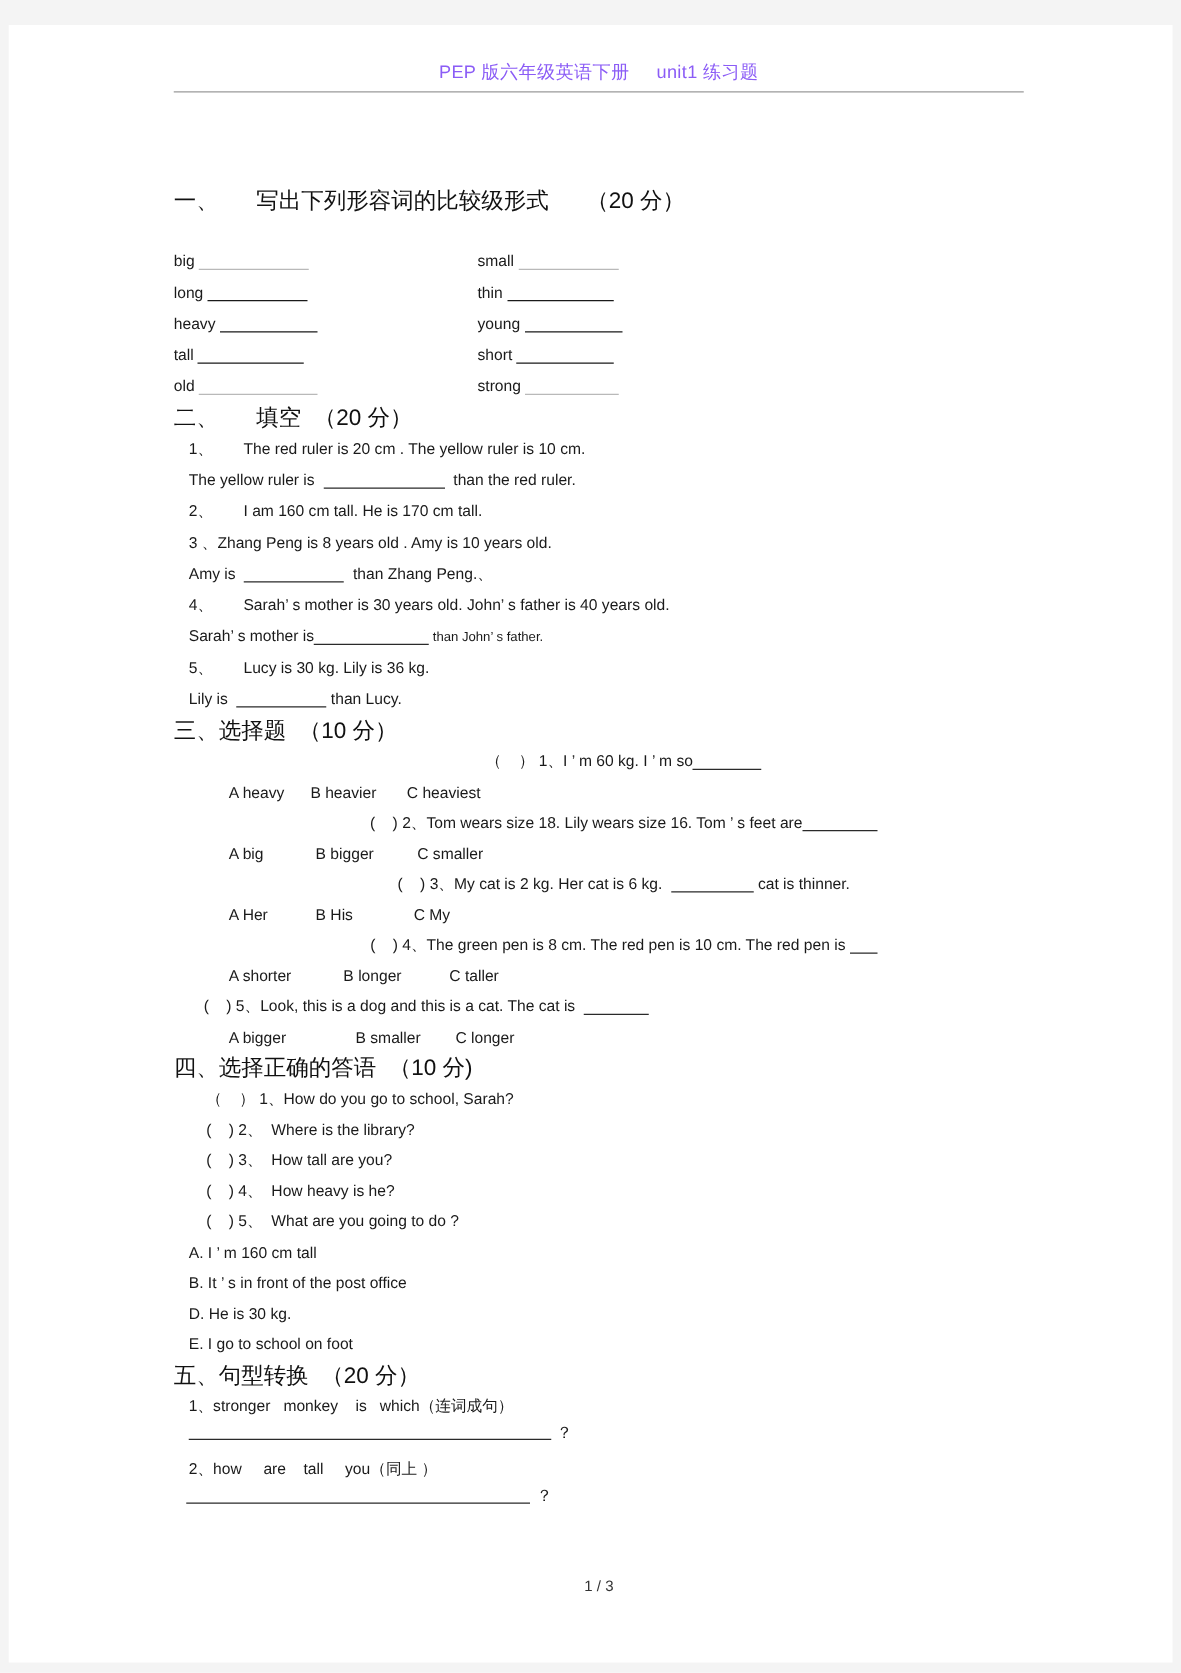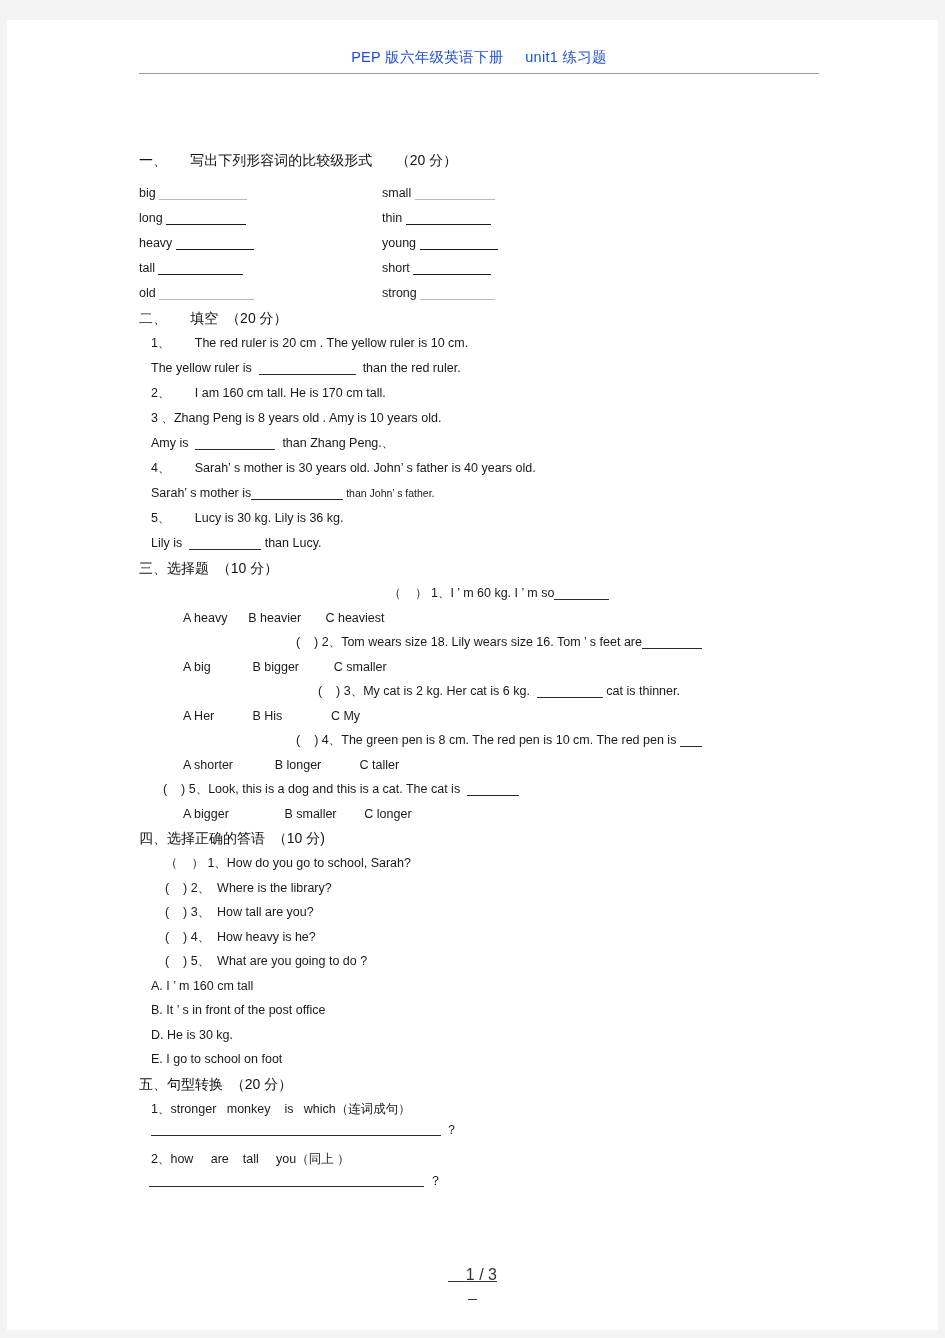--- a/index.html
+++ b/index.html
@@ -25,21 +25,21 @@
     position: absolute;
     left: 132px;
     top: 28px;
     width: 680px;
     text-align: center;
     border-bottom: 1px solid #9a9a9a;
     padding-bottom: 6px;
   }
   .doc-header .htitle {
     font-size: 14.5px;
-    color: #1d4ed8;
+    color: #8b5cf6;
     letter-spacing: 0.3px;
     white-space: pre;
   }
   .content {
     position: absolute;
     left: 132px;
     top: 128px;
     width: 700px;
     font-size: 12.5px;
     color: #1a1a1a;
@@ -50,28 +50,28 @@
     position: relative;
     height: 25px;
     white-space: pre;
     line-height: 25px;
     margin-left: 12px;
   }
   .row.tight { height: 24.5px; line-height: 24.5px; }
 
   .sec-head {
     white-space: pre;
-    font-size: 14px;
+    font-size: 18px;
     color: #111;
     height: 25px;
     line-height: 25px;
   }
 
   
-  .adj-table { margin-top: 8px; }
+  .adj-table { margin-top: 24px; }
   .adj-row {
     position: relative;
     height: 25px;
     line-height: 25px;
     white-space: pre;
   }
   .adj-left { position: absolute; left: 0px; top: 0; }
   .adj-right { position: absolute; left: 243px; top: 0; text-align: right; }
   .blk {
     display: inline-block;
@@ -95,24 +95,23 @@
   .indent-o { padding-left: 32px; }
   .lineWrap { position: relative; height: 26px; }
   .lineWrap .q { position: absolute; font-size: 13px; }
 
   .footer {
     position: absolute;
     left: 0;
     top: 1228px;
     width: 931px;
     text-align: center;
-    font-size: 16px;
+    font-size: 12px;
     color: #333;
     white-space: pre;
-    text-decoration: underline;
   }
 </style>
 </head>
 <body>
 
 <div class="page">
 
   <div class="doc-header">
     <span class="htitle">PEP 版六年级英语下册     unit1 练习题</span>
   </div>

